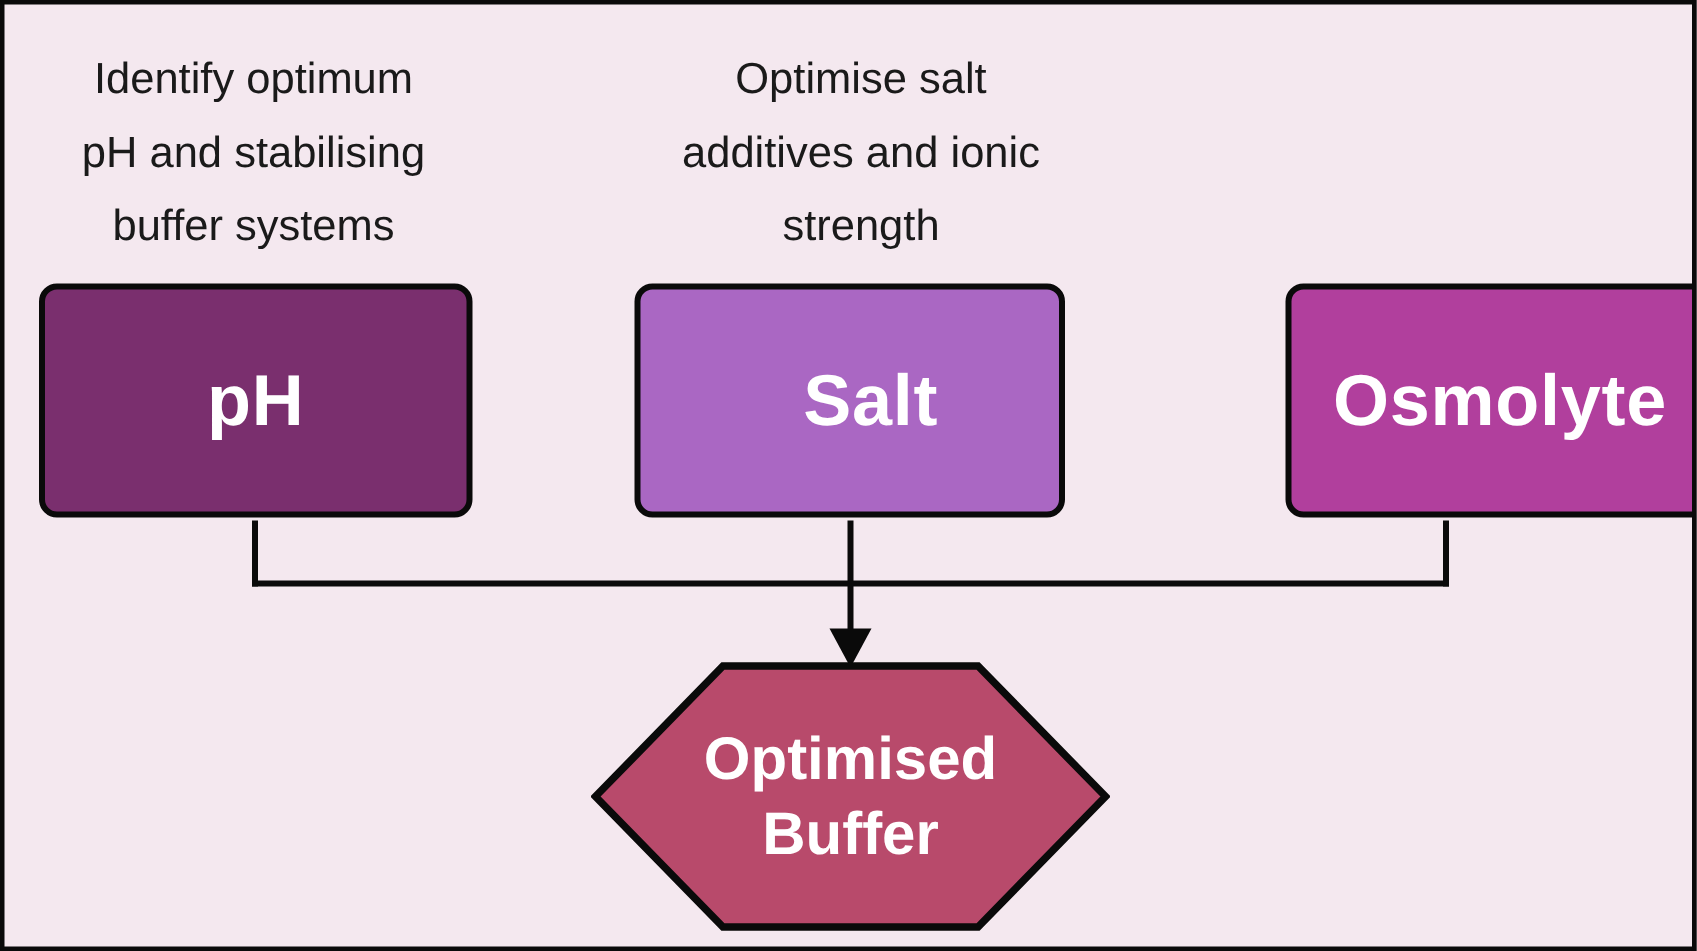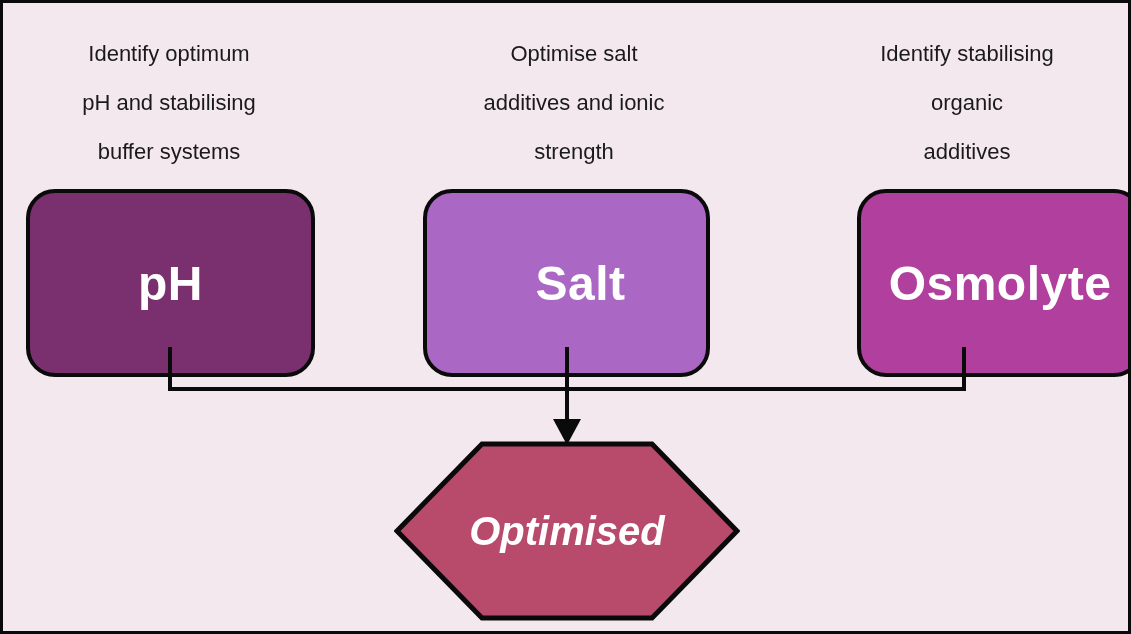--- a/index.html
+++ b/index.html
@@ -16,35 +16,35 @@
     border: 3px solid var(--outline, #000);
     background: var(--background, #f4e8ef);
     overflow: hidden;
   }
   .caption {
     position: absolute;
     top: 26px;
     width: 300px;
     text-align: center;
     white-space: pre-line;
-    font-size: 22px;
+    font-size: 29px;
     line-height: 49px;
     color: var(--text, #1a1a1a);
   }
   .caption.cap-ph       { left: 16px; }
   .caption.cap-salt     { left: 421px; }
   .caption.cap-osmolyte { left: 814px; }
 
   .node {
     position: absolute;
     top: 186px;
-    height: 188px;
+    height: 156px;
     box-sizing: border-box;
     border: 4px solid var(--outline, #000);
-    border-radius: 29px;
+    border-radius: 12px;
     display: flex;
     align-items: center;
     justify-content: center;
   }
   .node .node-label {
     color: var(--node_text, #fff);
     font-size: 48px;
     font-weight: bold;
     letter-spacing: 0.5px;
   }
@@ -90,39 +90,35 @@
     inset: 0;
     display: flex;
     flex-direction: column;
     align-items: center;
     justify-content: center;
     gap: 10px;
     color: var(--node_text, #fff);
     font-size: 40px;
     font-weight: bold;
     line-height: 1;
-    font-style: italic;
   }
 </style>
 </head>
 <body>
 
 <div class="canvas">
 
   <div class="caption cap-ph">Identify optimum
 pH and stabilising
 buffer systems</div>
 
   <div class="caption cap-salt">Optimise salt
 additives and ionic
 strength</div>
 
-  <div class="caption cap-osmolyte">Identify stabilising
-organic
-additives</div>
 
   <div class="node box-ph">
     <span class="node-label">pH</span>
   </div>
 
   <div class="node box-salt">
     <span class="node-label">Salt</span>
   </div>
 
   <div class="node box-osmolyte">
@@ -134,16 +130,17 @@
   <div class="connector h-line"></div>
   <div class="connector shaft-center"></div>
   <div class="arrowhead"></div>
 
   <div class="hexagon">
     <svg width="346" height="180" viewBox="0 0 346 180">
       <polygon points="88,3 258,3 343,90 258,177 88,177 3,90" stroke="#0a0a0a" stroke-width="5" stroke-linejoin="miter" fill="#b84a6b"></polygon>
     </svg>
     <div class="hex-label">
       <span>Optimised</span>
+      <span>Buffer</span>
     </div>
   </div>
 
 </div>
 
 </body></html>

